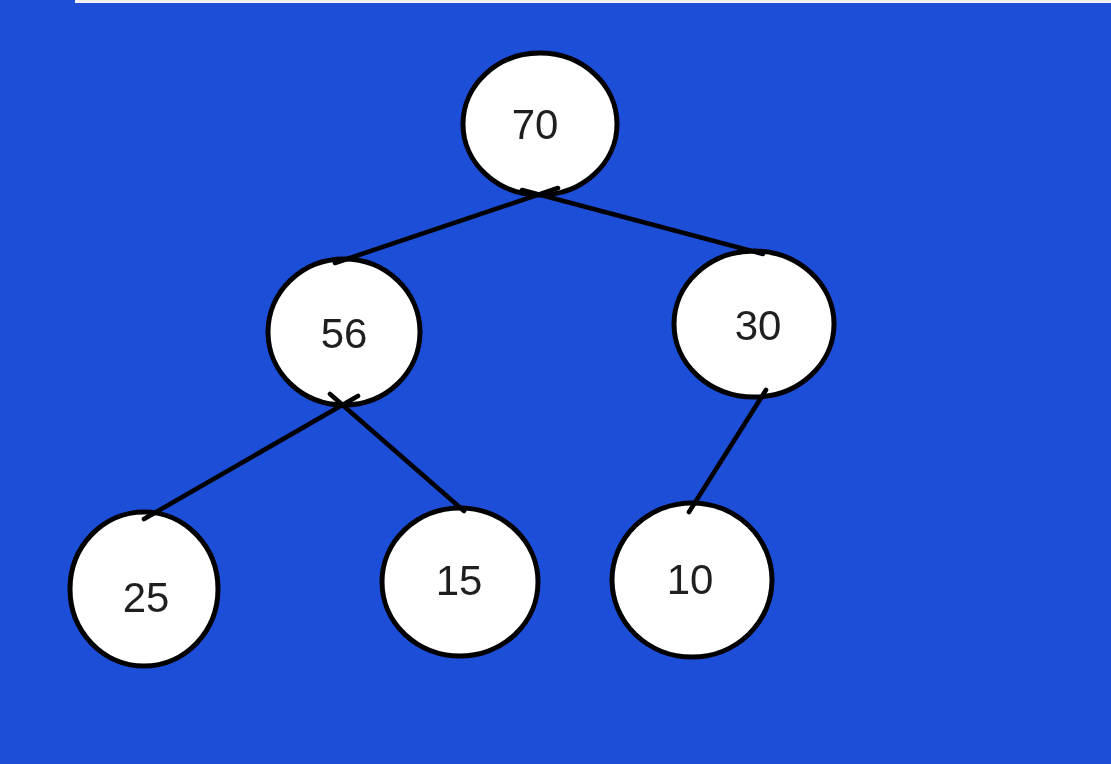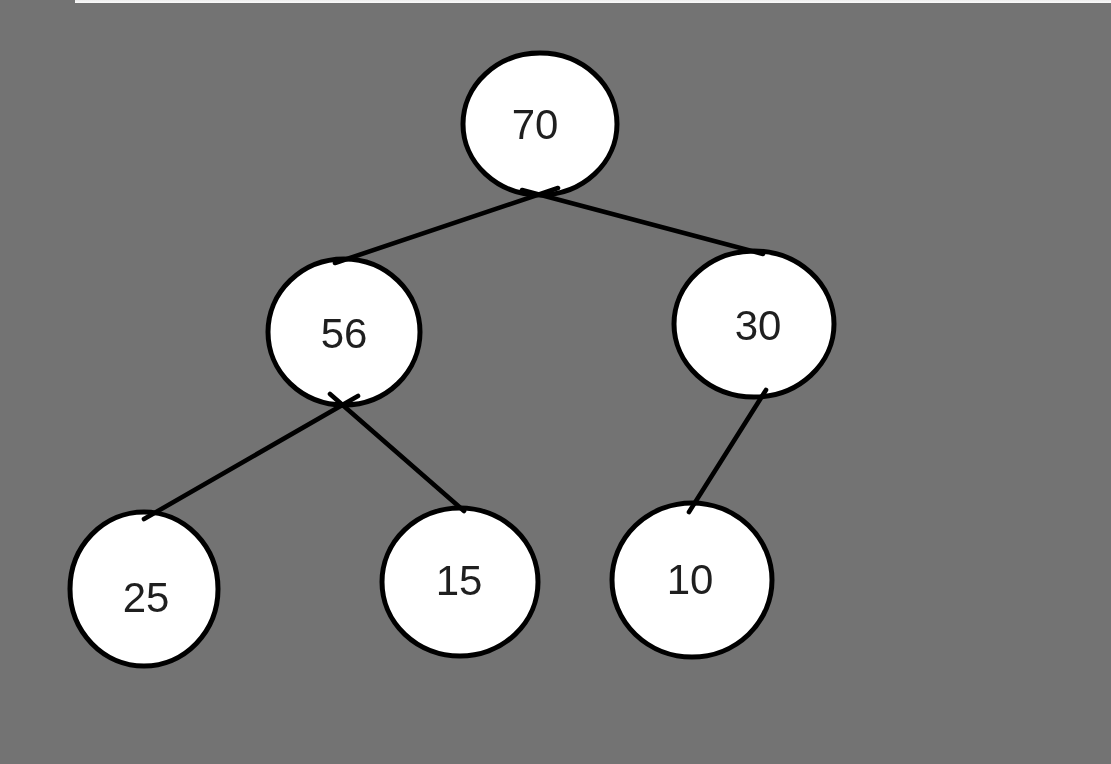--- a/index.html
+++ b/index.html
@@ -4,21 +4,21 @@
 <style>
   html, body {
     margin: 0;
     padding: 0;
     background: #ffffff;
   }
   .canvas {
     position: relative;
     width: 1111px;
     height: 764px;
-    background: #737373;
+    background: #1d4ed8;
     overflow: hidden;
     font-family: "Liberation Sans", sans-serif;
   }
   .top-hairline {
     position: absolute;
     top: 0;
     left: 75px;
     right: 0;
     height: 3px;
     background: linear-gradient(to bottom, #ececec, #fafafa);

